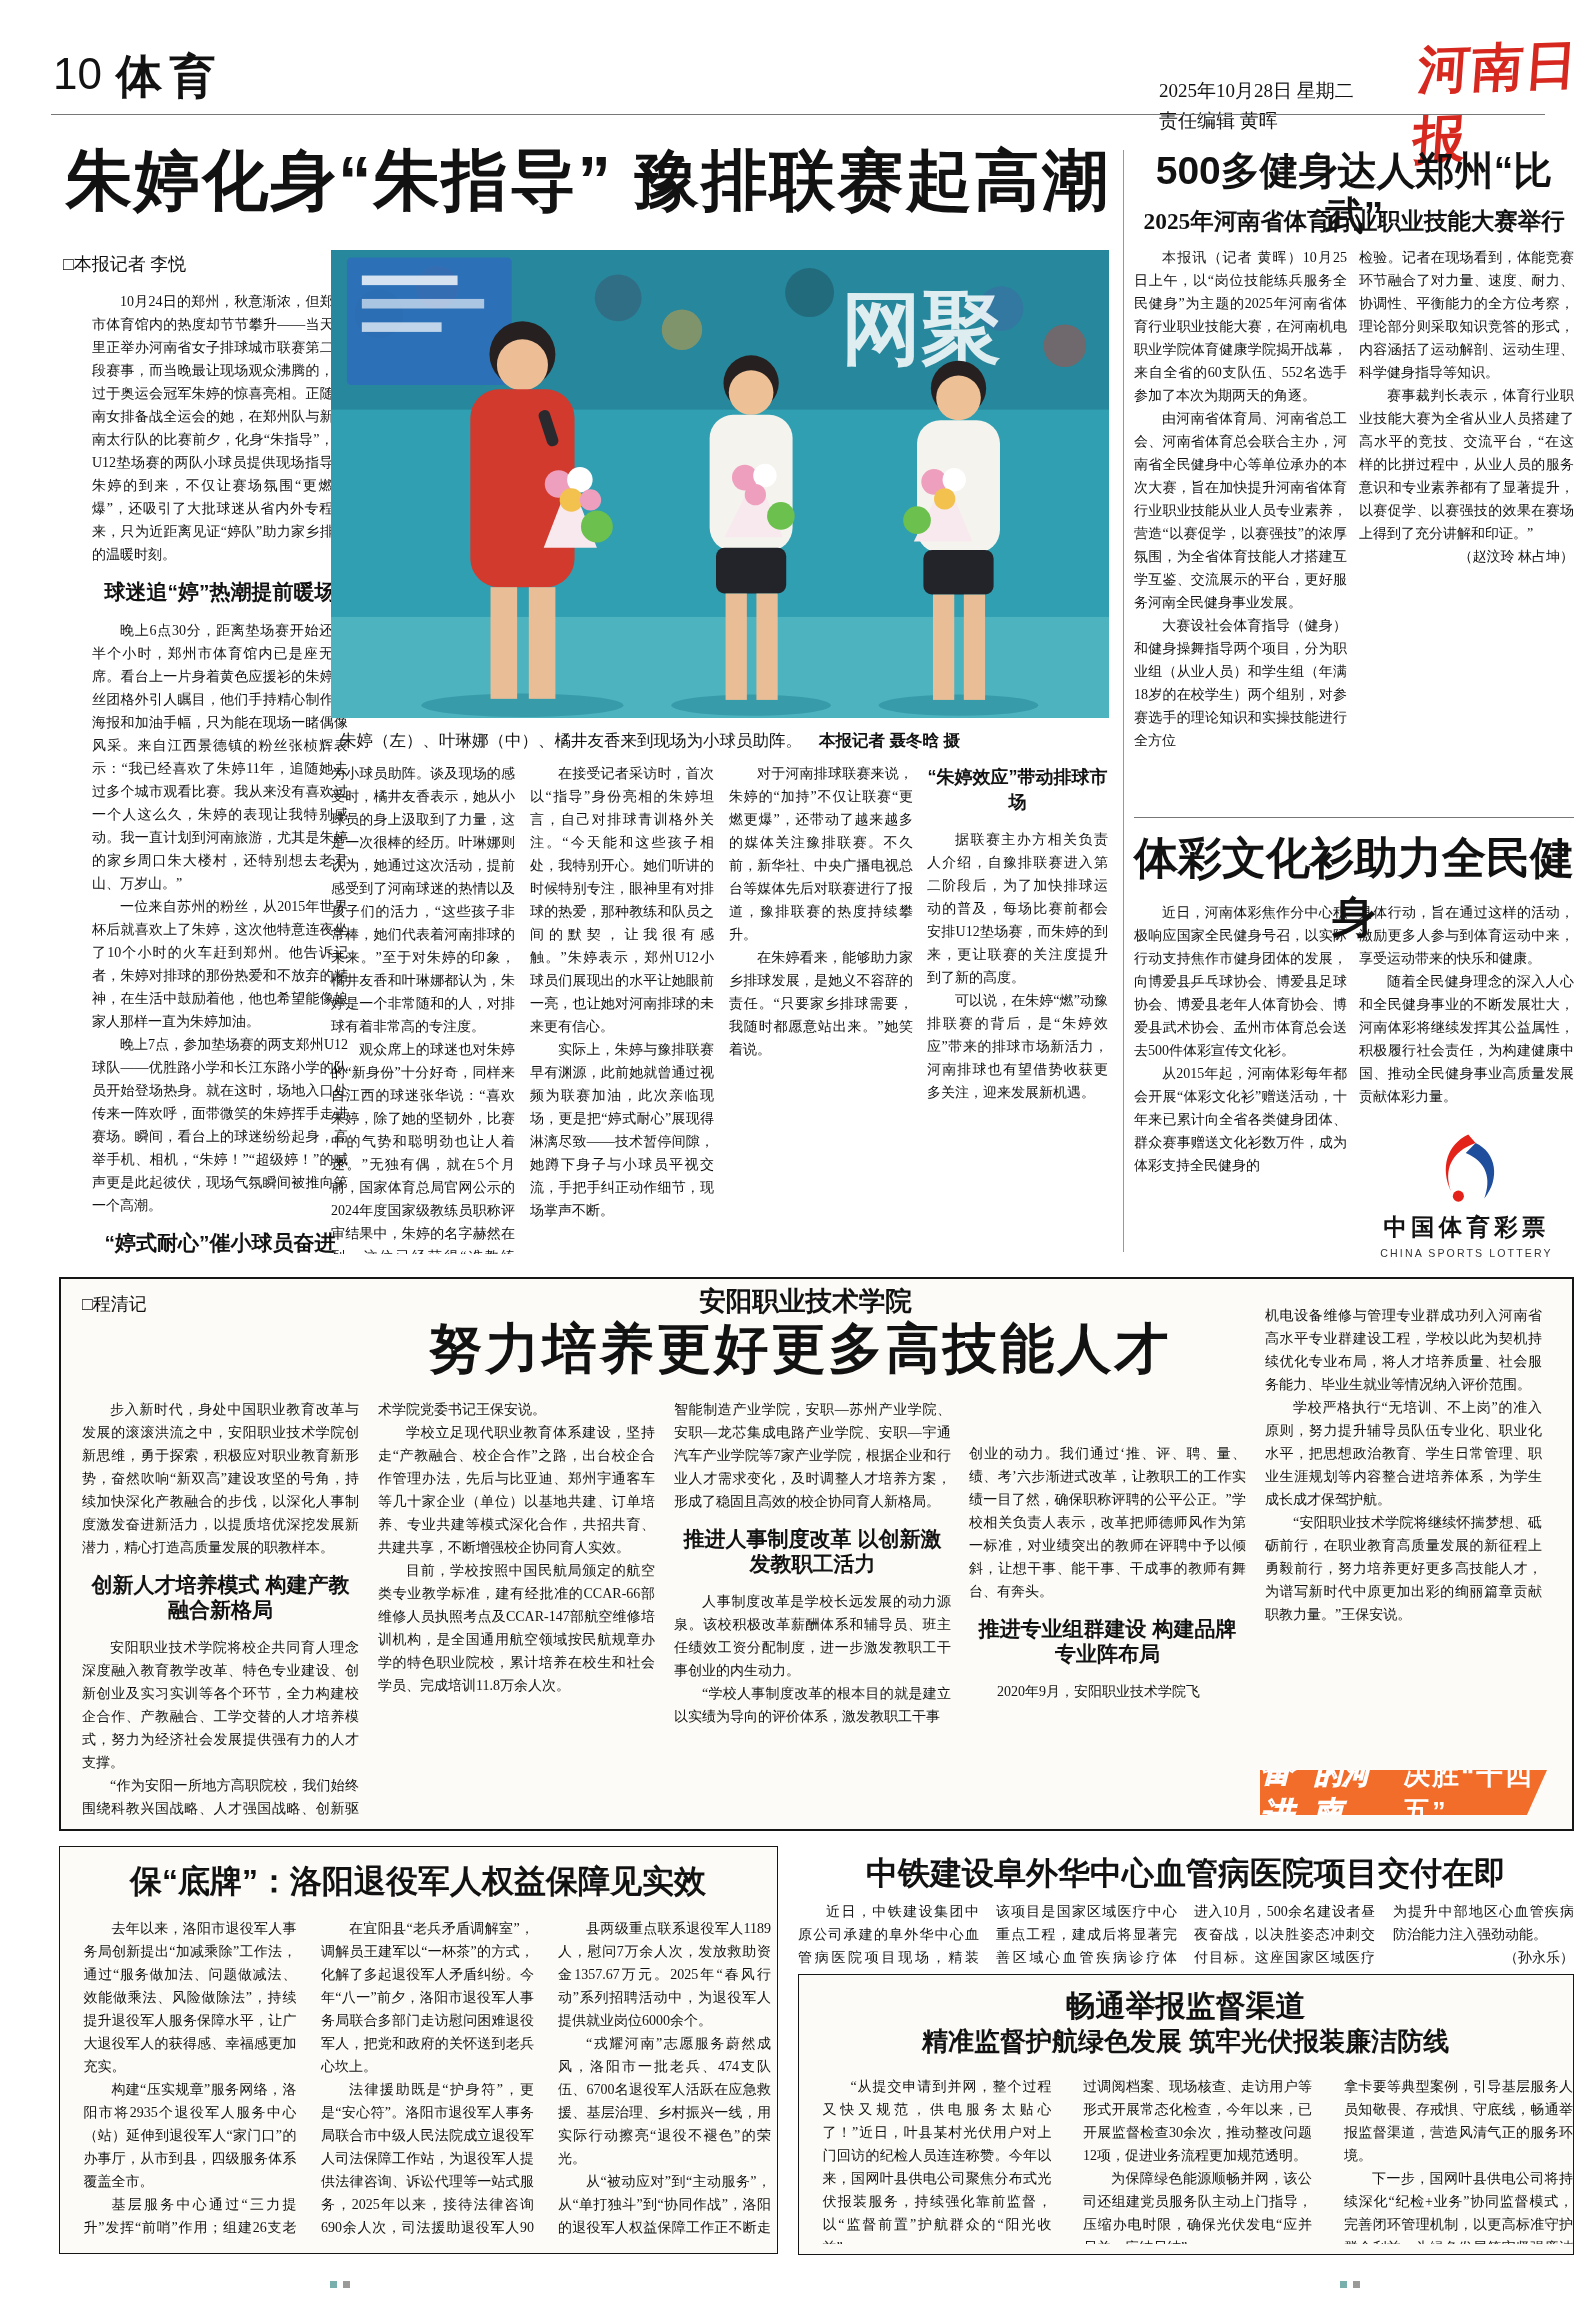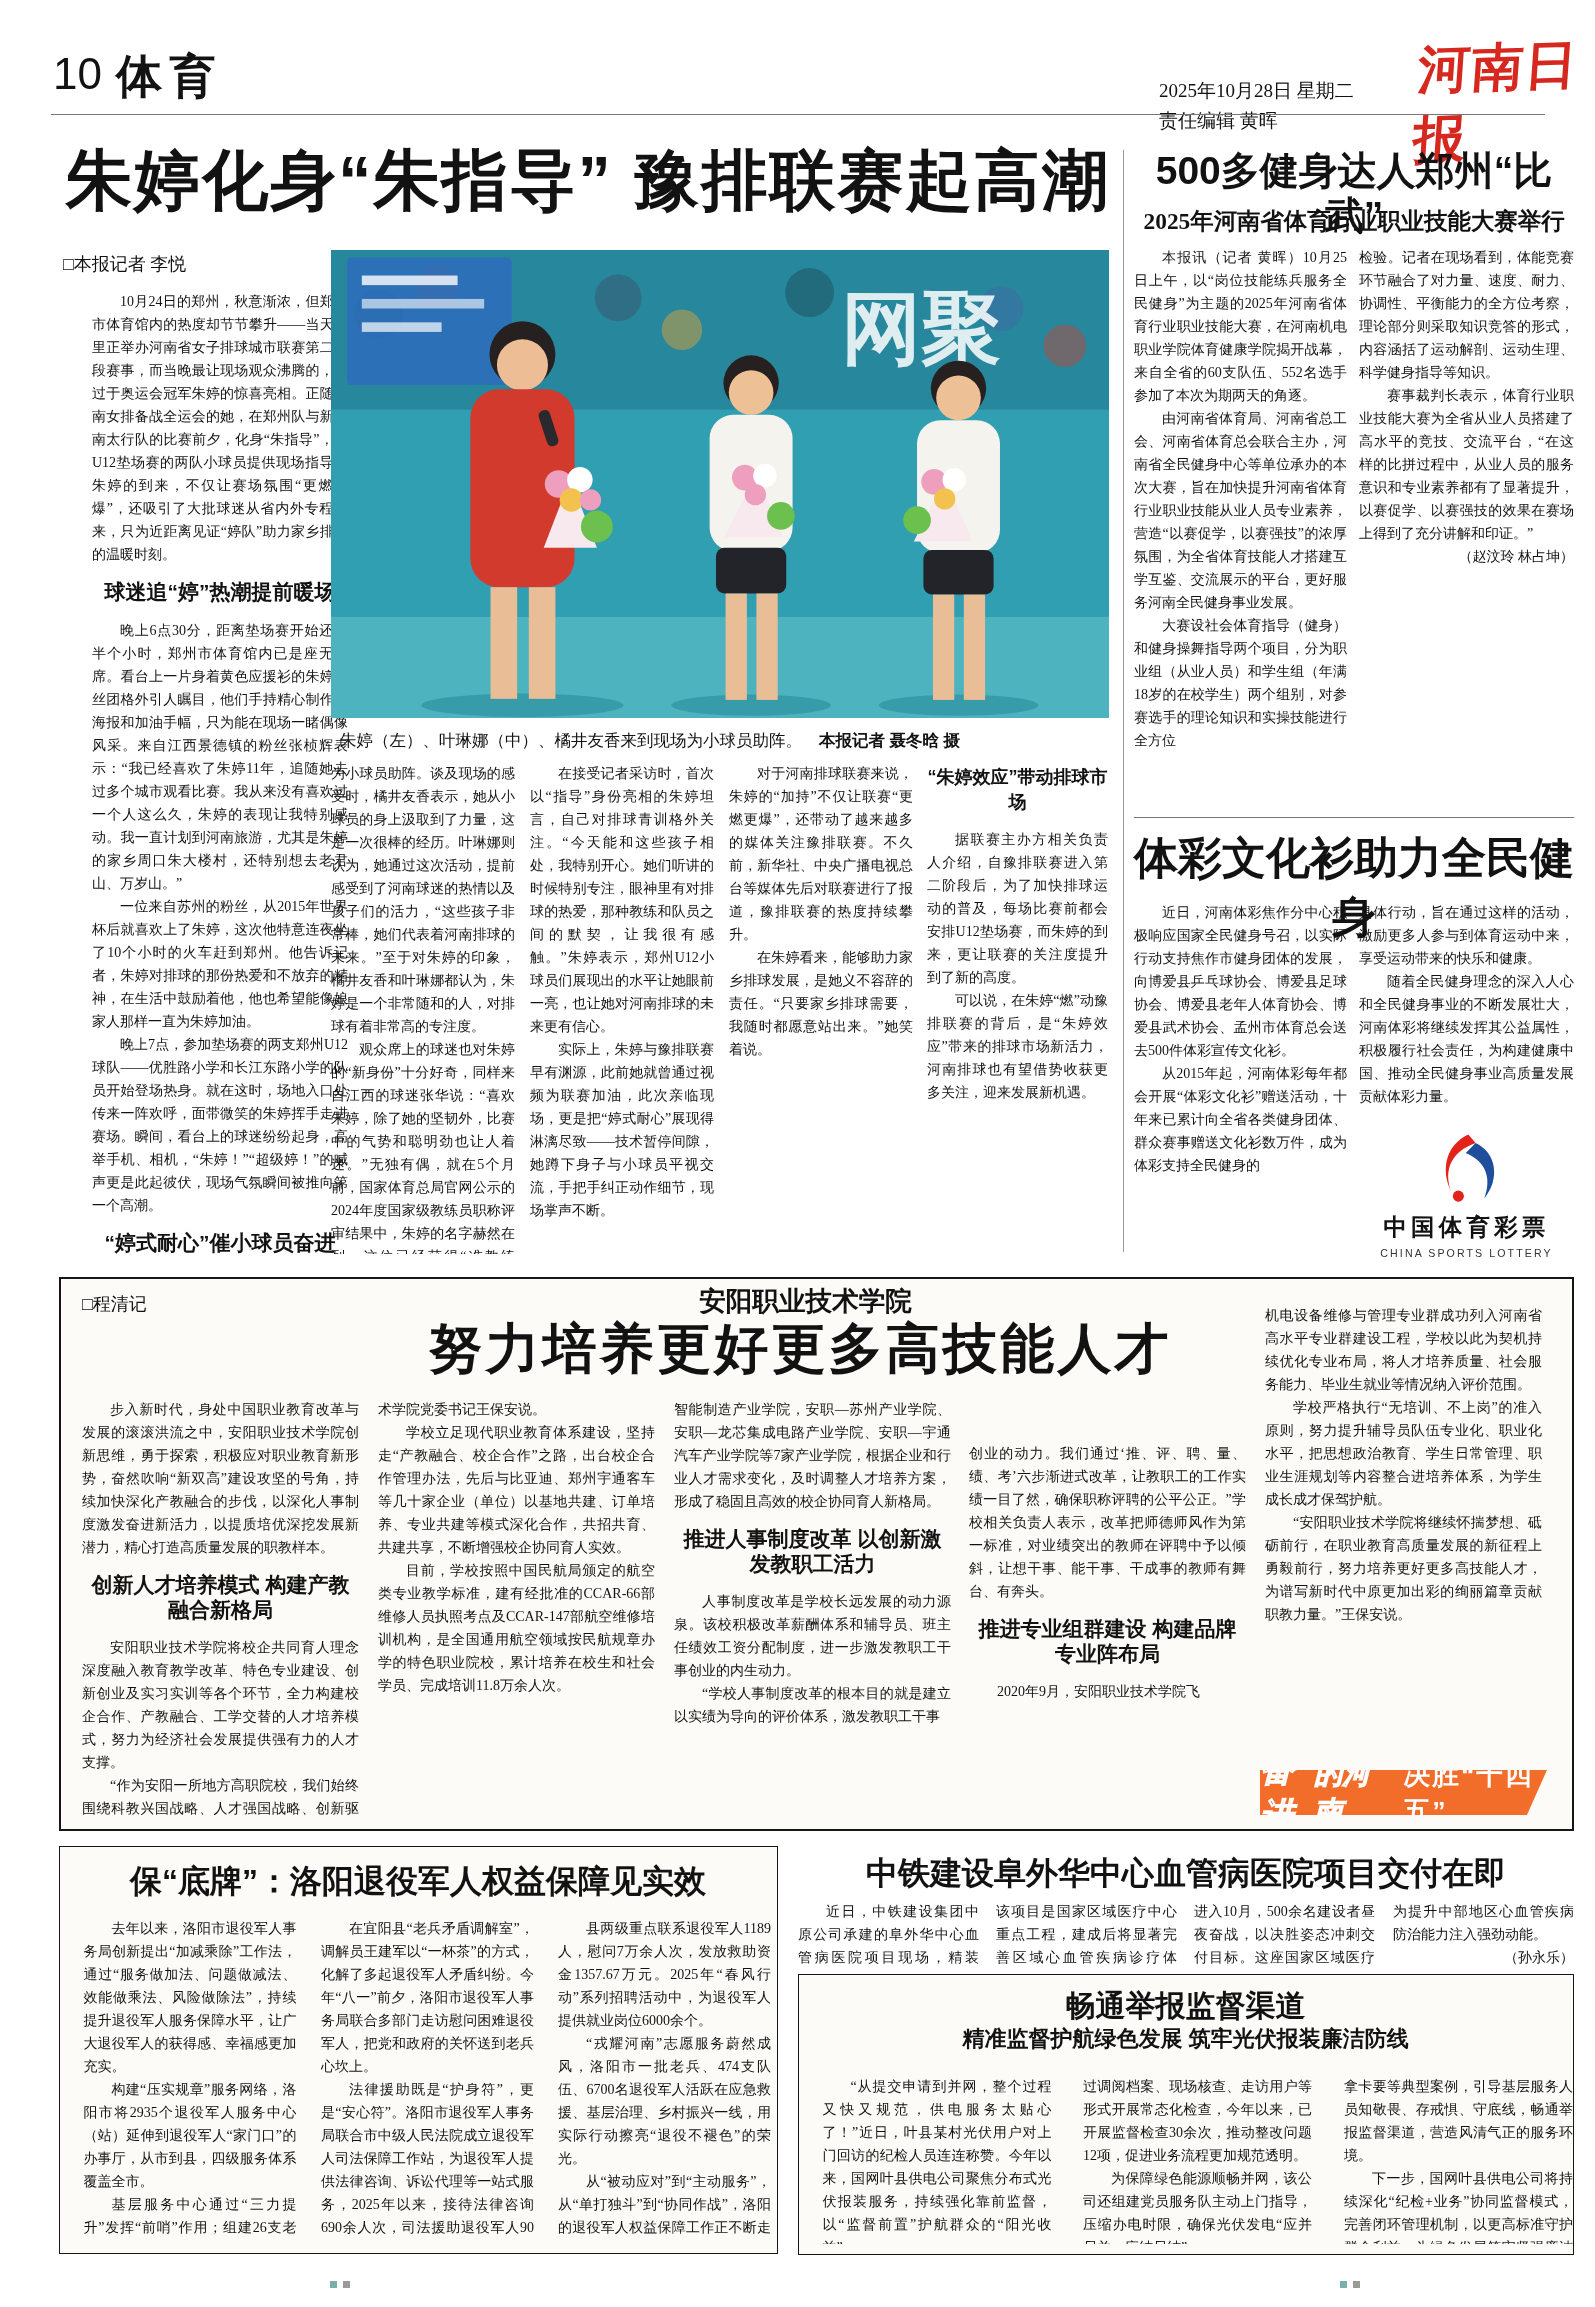--- a/index.html
+++ b/index.html
@@ -256,21 +256,21 @@
   <div class="abs col" style="left:1194px;top:1900px;width:181px;height:72px;">
     <p class="b noind">进入10月，500余名建设者昼夜奋战，以决胜姿态冲刺交付目标。这座国家区域医疗中心正加速“绽放”，将</p>
   </div>
   <div class="abs col" style="left:1393px;top:1900px;width:181px;height:72px;">
     <p class="b noind">为提升中部地区心血管疾病防治能力注入强劲动能。</p>
     <span class="credit">（孙永乐）</span>
   </div>
 
   <div class="abs boxed thin" style="left:798px;top:1974px;width:776px;height:281px;">
     <div class="abs hx ctr" style="left:10.6px;top:10.6px;width:752px;font-size:30px;">畅通举报监督渠道</div>
-    <div class="abs hx ctr" style="left:10.6px;top:49px;width:752px;font-size:22px;">精准监督护航绿色发展 筑牢光伏报装廉洁防线</div>
+    <div class="abs hx ctr" style="left:10.6px;top:49px;width:752px;font-size:26px;">精准监督护航绿色发展 筑牢光伏报装廉洁防线</div>
     <div class="abs col" style="left:23.4px;top:100px;width:229px;height:169px;">
       <p class="b">“从提交申请到并网，整个过程又快又规范，供电服务太贴心了！”近日，叶县某村光伏用户对上门回访的纪检人员连连称赞。今年以来，国网叶县供电公司聚焦分布式光伏报装服务，持续强化靠前监督，以“监督前置”护航群众的“阳光收益”。</p>
       <p class="b">该公司纪检部门聚焦光伏报装关键环节，紧盯受理、勘查、审批、并网全流程，通</p>
     </div>
     <div class="abs col" style="left:284px;top:100px;width:229px;height:169px;">
       <p class="b noind">过调阅档案、现场核查、走访用户等形式开展常态化检查，今年以来，已开展监督检查30余次，推动整改问题12项，促进业务流程更加规范透明。</p>
       <p class="b">为保障绿色能源顺畅并网，该公司还组建党员服务队主动上门指导，压缩办电时限，确保光伏发电“应并尽并、应结尽结”。</p>
     </div>
     <div class="abs col" style="left:545px;top:100px;width:229px;height:169px;">
       <p class="b noind">拿卡要等典型案例，引导基层服务人员知敬畏、存戒惧、守底线，畅通举报监督渠道，营造风清气正的服务环境。</p>

